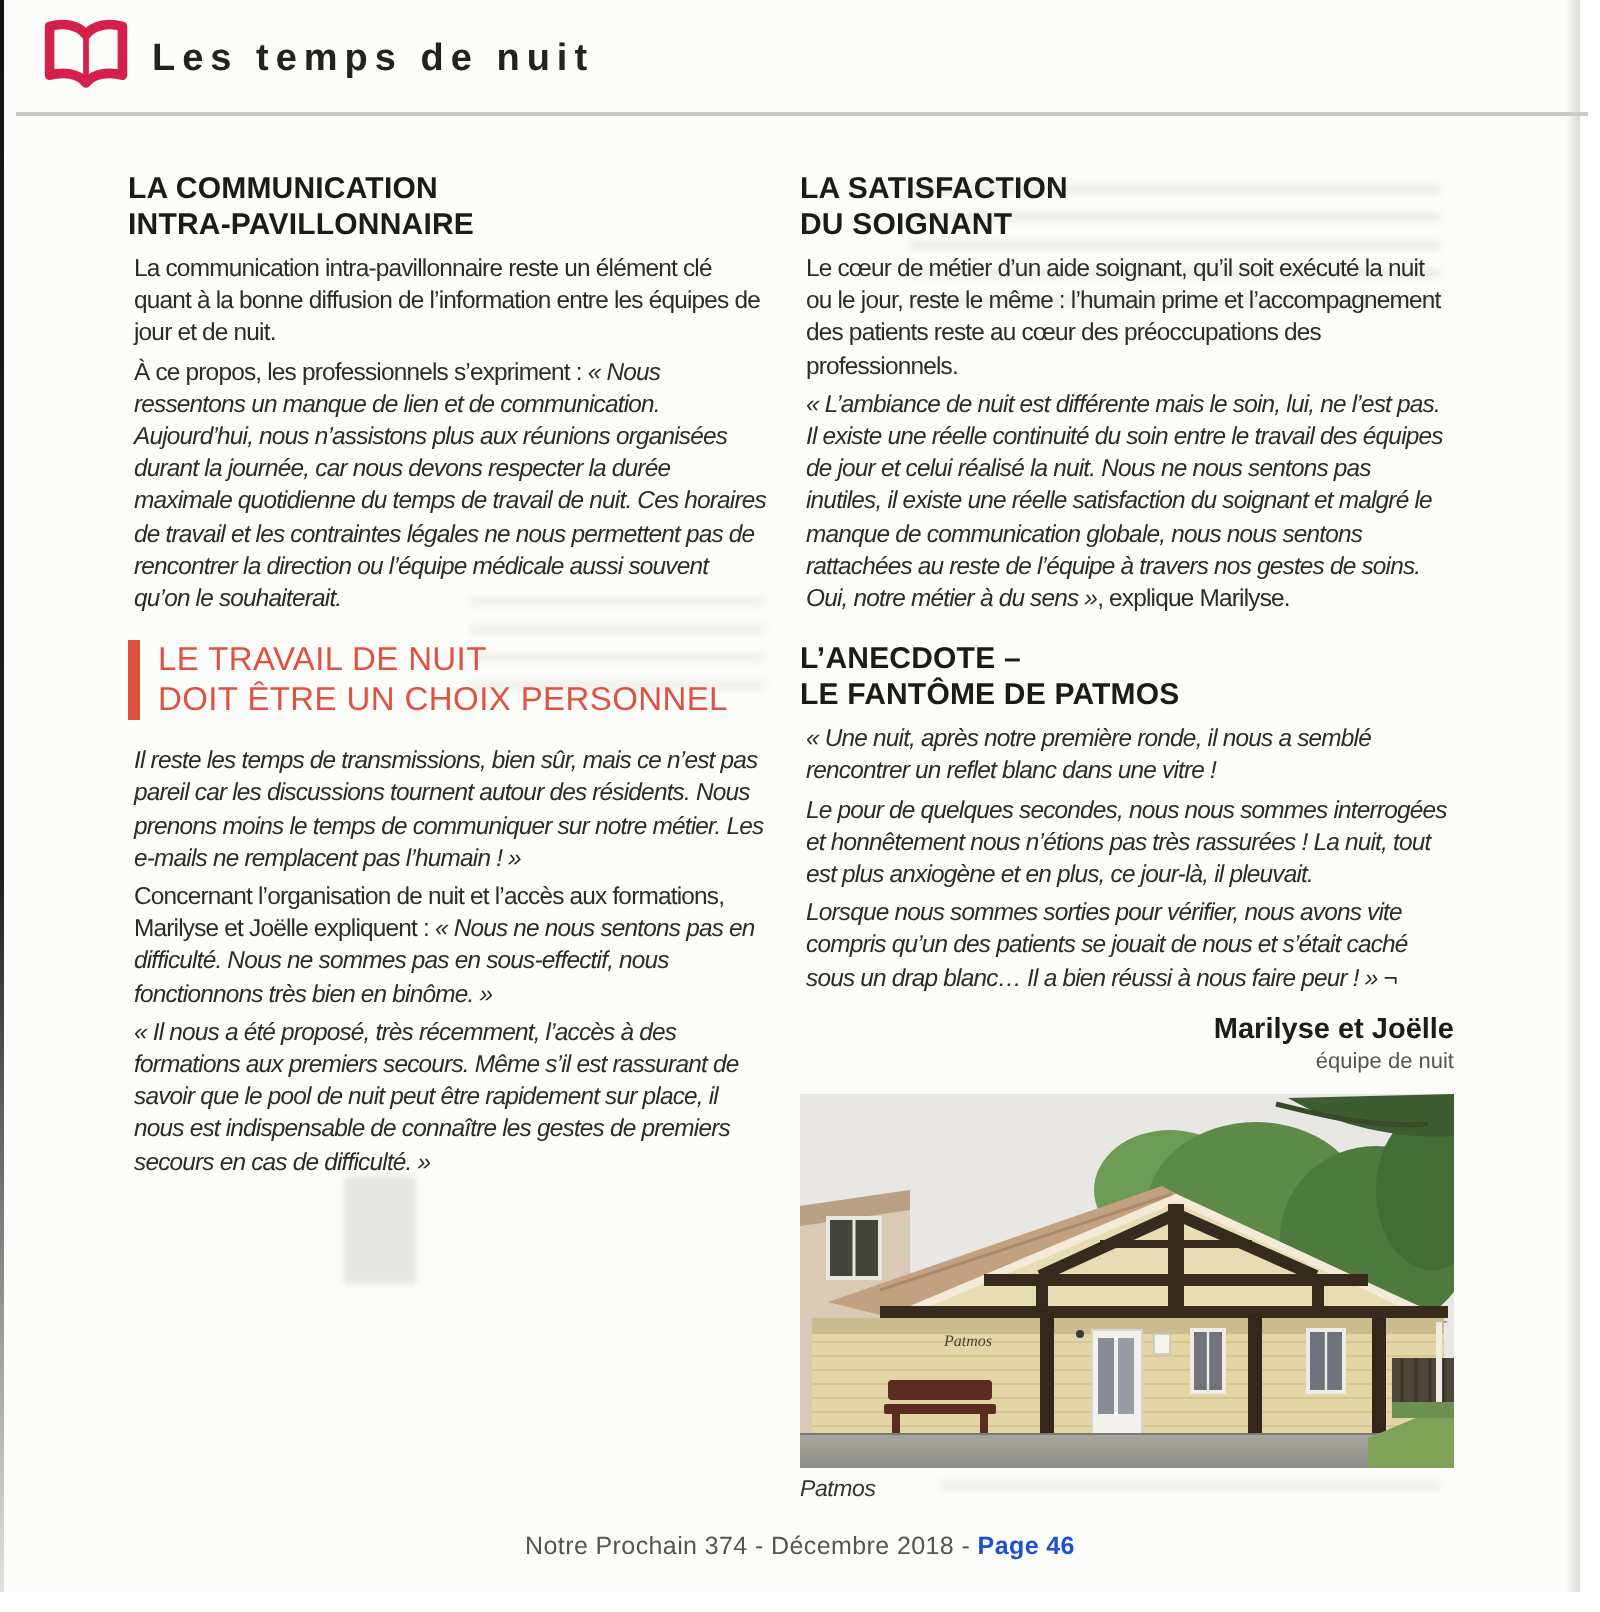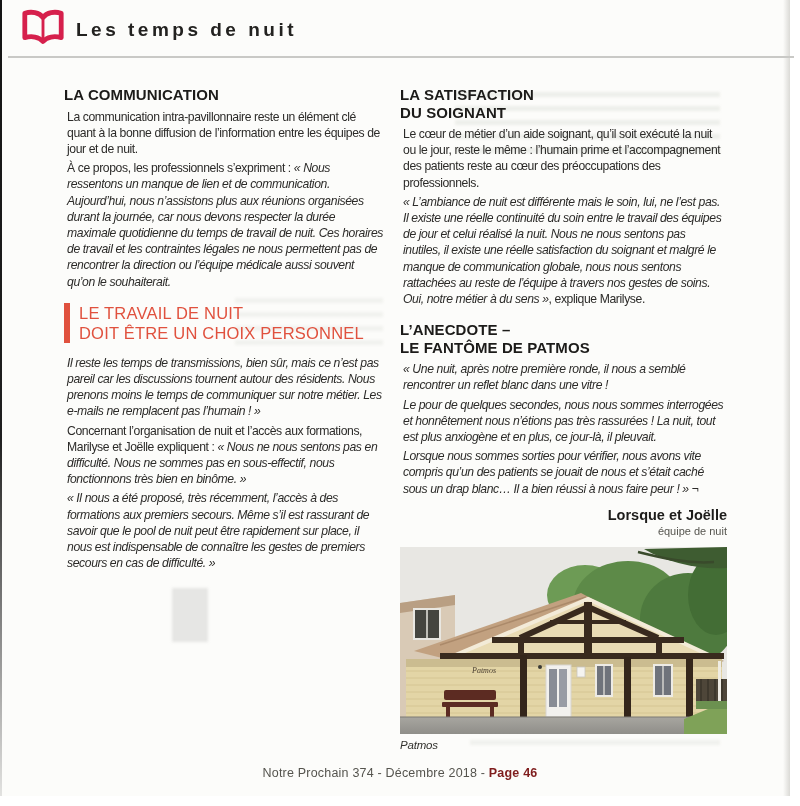--- a/index.html
+++ b/index.html
@@ -42,21 +42,21 @@
   .signature{margin-top:10px;text-align:right;}
   .sig-name{font-size:14.5px;font-weight:bold;color:#1d1c1a;}
   .sig-role{font-size:11px;color:#56554f;margin-top:2px;}
 
   .photo-wrap{margin-top:10px;width:327px;}
   .photo-wrap svg{display:block;width:327px;height:187px;}
   .photo-caption{font-style:italic;font-size:11.5px;color:#33322e;margin-top:5px;letter-spacing:-.2px;}
 
   .footer{position:absolute;left:0;top:766px;width:100%;text-align:center;
     font-size:12.5px;color:#55544e;letter-spacing:.2px;}
-  .footer b{color:#7f1d1d;}
+  .footer b{color:#1d4ed8;}
 </style>
 </head>
 <body>
 
 <div class="page">
 
   <div class="scan-edge-left"></div>
   <div class="scan-edge-right"></div>
   <div class="scan-edge-right-white"></div>
 
@@ -68,20 +68,21 @@
   <svg class="brand-icon" viewBox="0 0 48 42">
     <path d="M24 9 C20 3.5, 12 2.5, 5 4.5 L5 30 C12 28, 20 29, 24 34 C28 29, 36 28, 43 30 L43 4.5 C36 2.5, 28 3.5, 24 9 Z" fill="none" stroke="#d6204c" stroke-width="5" stroke-linejoin="round"></path>
     <line x1="24" y1="10" x2="24" y2="33" stroke="#d6204c" stroke-width="3"></line>
   </svg>
   <div class="page-title">Les temps de nuit</div>
   <div class="header-rule"></div>
 
   <div class="col col-left">
     <h2 class="h-sec">
       <span class="ln">LA COMMUNICATION</span>
+      <span class="ln">INTRA-PAVILLONNAIRE</span>
     </h2>
     <p>La communication intra-pavillonnaire reste un élément clé quant à la bonne diffusion de l’information entre les équipes de jour et de nuit.</p>
     <p><span>À ce propos, les professionnels s’expriment : </span><span class="it">« Nous ressentons un manque de lien et de communication. Aujourd’hui, nous n’assistons plus aux réunions organisées durant la journée, car nous devons respecter la durée maximale quotidienne du temps de travail de nuit. Ces horaires de travail et les contraintes légales ne nous permettent pas de rencontrer la direction ou l’équipe médicale aussi souvent qu’on le souhaiterait.</span></p>
 
     <div class="callout">
       <span class="ln">LE TRAVAIL DE NUIT</span>
       <span class="ln">DOIT ÊTRE UN CHOIX PERSONNEL</span>
     </div>
 
     <p class="it">Il reste les temps de transmissions, bien sûr, mais ce n’est pas pareil car les discussions tournent autour des résidents. Nous prenons moins le temps de communiquer sur notre métier. Les e-mails ne remplacent pas l’humain ! »</p>
@@ -99,21 +100,21 @@
 
     <h2 class="h-sec h-sec2">
       <span class="ln">L’ANECDOTE –</span>
       <span class="ln">LE FANTÔME DE PATMOS</span>
     </h2>
     <p class="it">« Une nuit, après notre première ronde, il nous a semblé rencontrer un reflet blanc dans une vitre !</p>
     <p class="it">Le pour de quelques secondes, nous nous sommes interrogées et honnêtement nous n’étions pas très rassurées ! La nuit, tout est plus anxiogène et en plus, ce jour-là, il pleuvait.</p>
     <p class="it">Lorsque nous sommes sorties pour vérifier, nous avons vite compris qu’un des patients se jouait de nous et s’était caché sous un drap blanc… Il a bien réussi à nous faire peur ! » ¬</p>
 
     <div class="signature">
-      <div class="sig-name">Lorsque et Joëlle</div>
+      <div class="sig-name">Marilyse et Joëlle</div>
       <div class="sig-role">équipe de nuit</div>
     </div>
 
     <div class="photo-wrap">
       <svg viewBox="0 0 327 187">
         <defs>
           <linearGradient id="asph" x1="0" y1="0" x2="0" y2="1">
             <stop offset="0" stop-color="#a8a6a0"></stop>
               <stop offset="1" stop-color="#8f8e89"></stop>
           </linearGradient>

